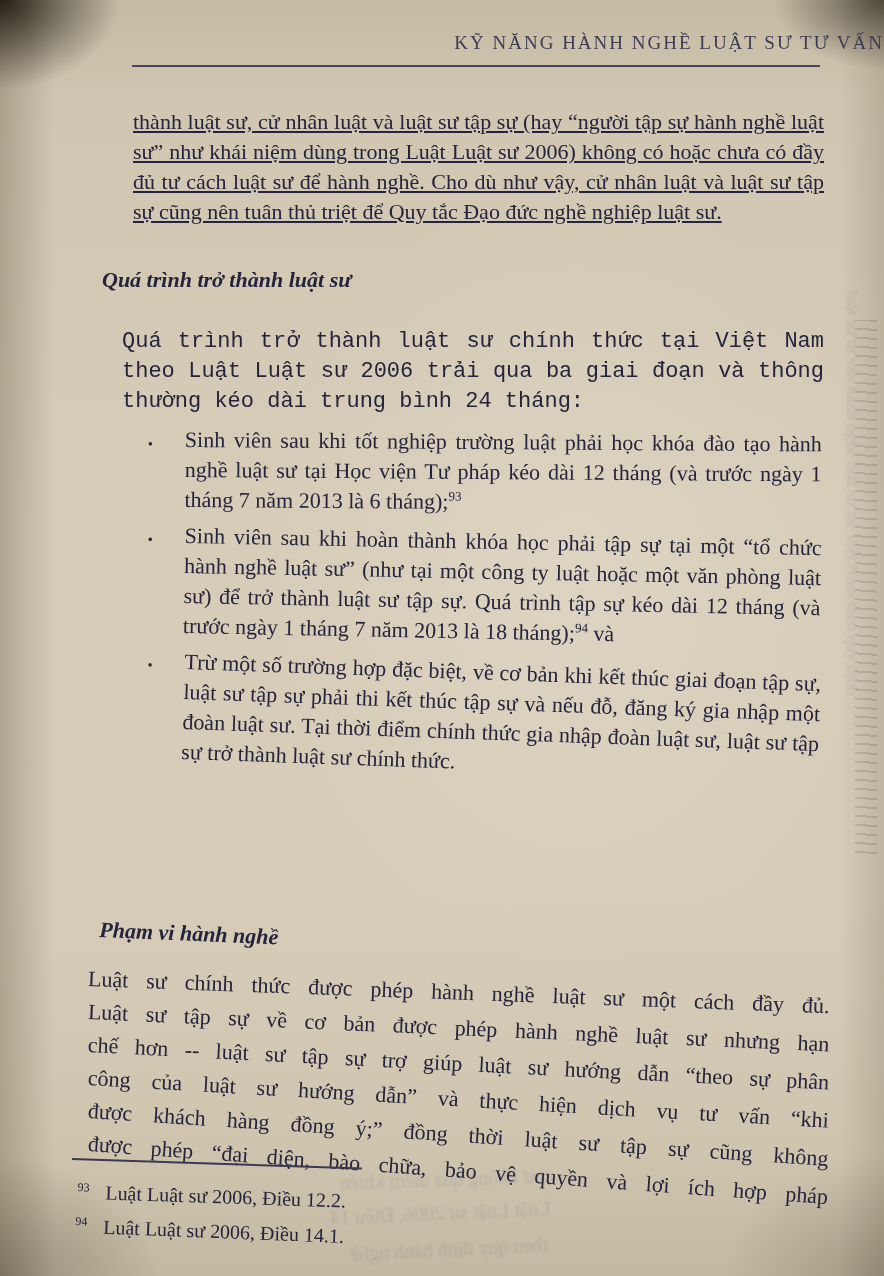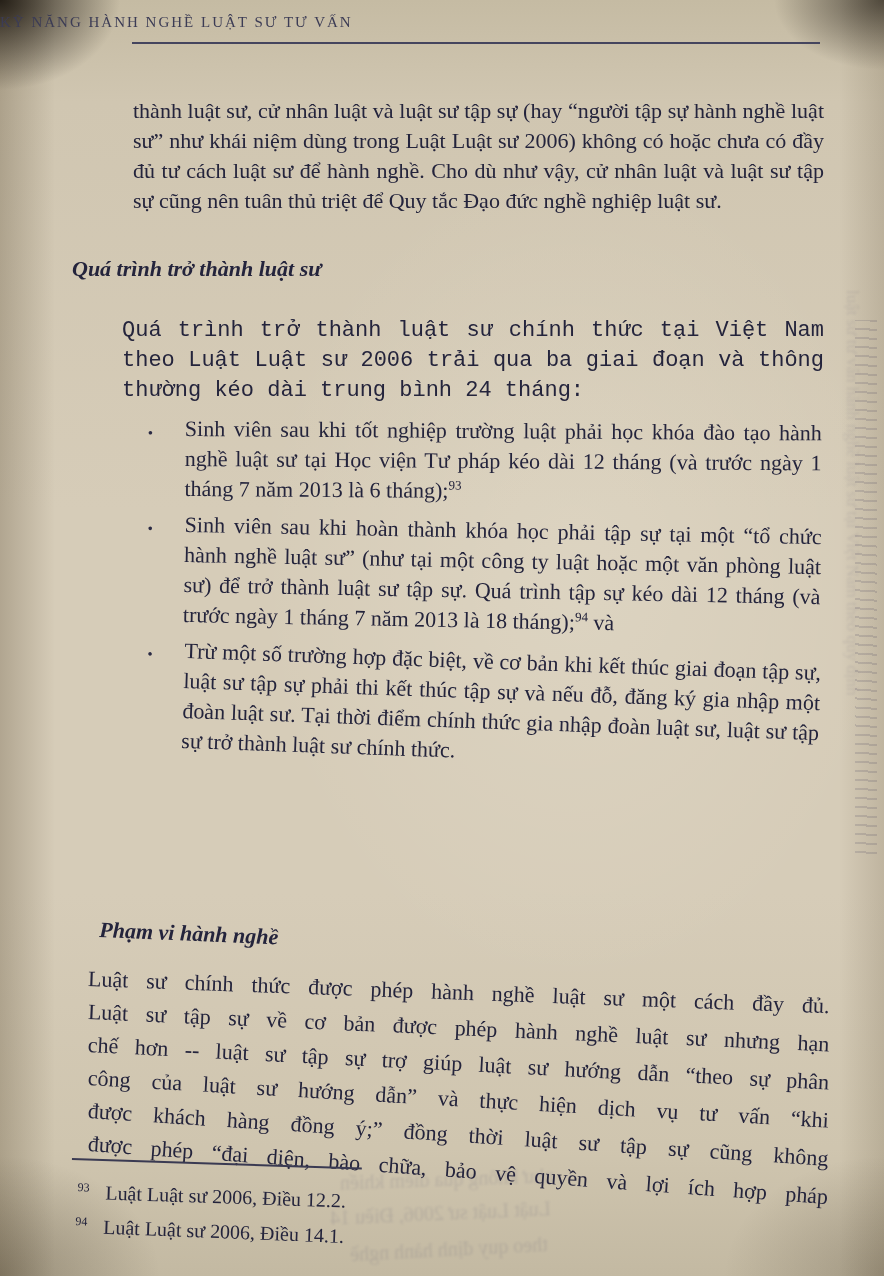--- a/index.html
+++ b/index.html
@@ -11,28 +11,28 @@
       radial-gradient(120px 90px at 0 0, rgba(15,10,5,.85), rgba(15,10,5,0) 100%),
       radial-gradient(110px 70px at 884px 0, rgba(15,10,5,.6), rgba(15,10,5,0) 100%),
       radial-gradient(160px 120px at 0 1276px, rgba(40,30,15,.30), rgba(40,30,15,0) 100%),
       radial-gradient(160px 120px at 884px 1276px, rgba(40,30,15,.22), rgba(40,30,15,0) 100%),
       radial-gradient(400px 520px at 65% 45%, rgba(255,252,240,.16), rgba(255,252,240,0) 80%),
       linear-gradient(90deg, rgba(70,55,30,.26) 0, rgba(70,55,30,0) 55px),
       linear-gradient(270deg, rgba(70,55,30,.16) 0, rgba(70,55,30,0) 45px),
       linear-gradient(180deg,#c5bba3 0%,#d0c6b1 8%,#d6ccb8 40%,#d6ccb8 70%,#cfc5af 90%,#c3b9a2 100%);
   }
   .running-header{
-    padding-top:14px;text-align:left;font-size:15px;letter-spacing:2px;
+    padding-top:32px;text-align:right;font-size:19px;letter-spacing:2px;
     color:#3c3c55;font-weight:400;
   }
   .header-rule{height:2px;background:#45455e;width:688px;margin:11px 0 0 132px;}
   .para{font-size:22px;line-height:30px;text-align:justify;}
-  .para1{margin:52px 60px 0 133px;}
+  .para1{margin:40px 60px 0 133px;text-decoration:underline;}
   .heading{font-size:22px;line-height:30px;font-weight:bold;font-style:italic;}
-  .h1pos{margin:38px 0 0 72px;}
+  .h1pos{margin:38px 0 0 102px;}
   .para2{margin:32px 60px 0 122px;font-family:Liberation Mono, monospace;}
   .bullets{margin-top:8px;}
   .bullet{
     position:relative;margin:6px 62px 0 185px;font-size:22px;line-height:30px;
     text-align:justify;transform-origin:left top;
   }
   .bullet .marker{position:absolute;left:-37px;top:4px;font-size:15px;color:#2a2a44;}
   .b1{transform:rotate(.4deg);}
   .b2{transform:rotate(1.1deg);}
   .b3{transform:rotate(2deg);}

